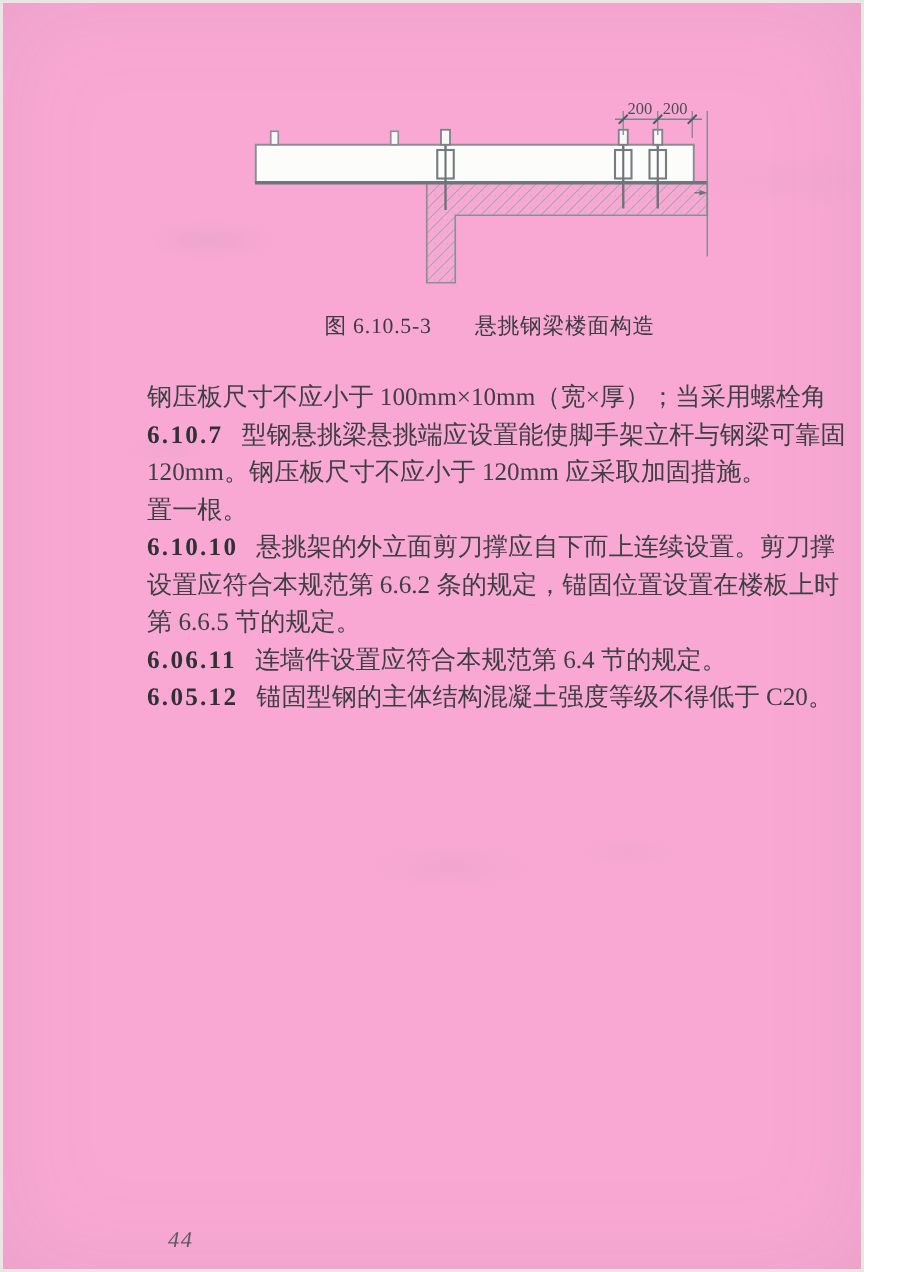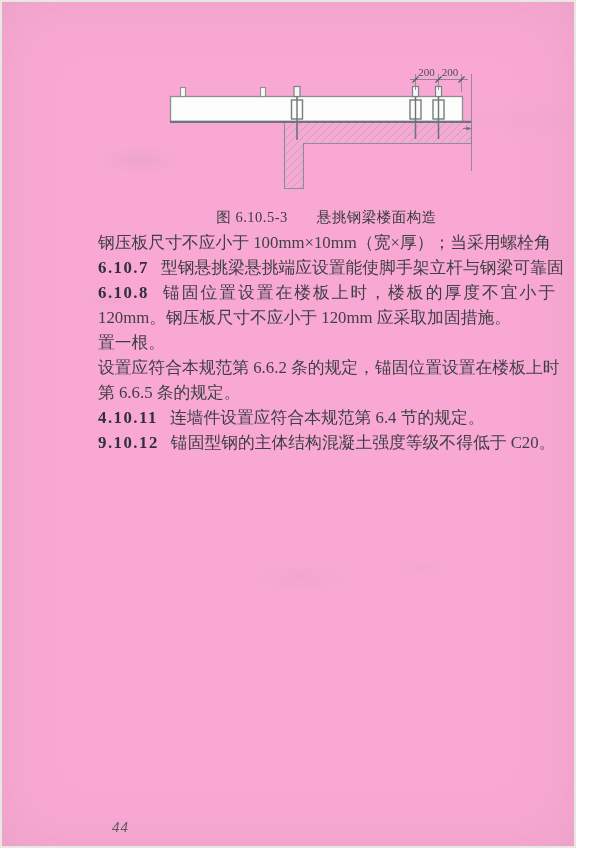--- a/index.html
+++ b/index.html
@@ -18,21 +18,21 @@
       radial-gradient(ellipse 55px 18px at 420px 568px, rgba(140,140,132,0.06), transparent 70%),
       radial-gradient(ellipse 120px 30px at 520px 120px, rgba(140,140,132,0.05), transparent 70%);
   }
   .figure-svg{position:absolute;left:0;top:0;}
   .caption{
     position:absolute;left:98px;top:208px;width:457px;height:20px;
     text-align:center;font-size:14.5px;color:#3b3c40;letter-spacing:0.5px;
   }
   .caption .cap-label{margin-right:29px;text-align:right;}
   .body-text{
-    position:absolute;left:98px;top:230px;width:457px;
+    position:absolute;left:98px;top:252px;width:457px;
     font-size:16.8px;color:#3e3f43;
   }
   .line{height:25px;line-height:25px;white-space:nowrap;}
   .line.just{white-space:normal;text-align:justify;text-align-last:justify;}
   .clause-num{
     font-weight:bold;color:#303136;letter-spacing:1.5px;margin-right:12px;
     font-family:"Liberation Serif","DejaVu Serif",serif;
   }
   .page-number{
     position:absolute;left:112px;top:799px;font-size:15px;font-style:italic;
@@ -104,23 +104,23 @@
     </g>
   </svg>
 
   <div class="caption">
     <span class="cap-label">图 6.10.5-3</span><span>悬挑钢梁楼面构造</span>
   </div>
 
   <div class="body-text">
       <div class="line">钢压板尺寸不应小于 100mm×10mm（宽×厚）；当采用螺栓角</div>
       <div class="line"><span class="clause-num">6.10.7</span>型钢悬挑梁悬挑端应设置能使脚手架立杆与钢梁可靠固</div>
-      <div class="line just"><span class="clause-num">6.10.8</span>锚固位置设置在楼板上时，楼板的厚度不宜小于</div>
       <div class="line">120mm。钢压板尺寸不应小于 120mm 应采取加固措施。</div>
       <div class="line">置一根。</div>
+      <div class="line"><span class="clause-num">6.10.10</span>悬挑架的外立面剪刀撑应自下而上连续设置。剪刀撑</div>
       <div class="line">设置应符合本规范第 6.6.2 条的规定，锚固位置设置在楼板上时</div>
-      <div class="line">第 6.6.5 条的规定。</div>
-      <div class="line"><span class="clause-num">4.10.11</span>连墙件设置应符合本规范第 6.4 节的规定。</div>
-      <div class="line"><span class="clause-num">9.10.12</span>锚固型钢的主体结构混凝土强度等级不得低于 C20。</div>
+      <div class="line">第 6.6.5 节的规定。</div>
+      <div class="line"><span class="clause-num">6.06.11</span>连墙件设置应符合本规范第 6.4 节的规定。</div>
+      <div class="line"><span class="clause-num">6.05.12</span>锚固型钢的主体结构混凝土强度等级不得低于 C20。</div>
     </div>
 
   <div class="page-number">44</div>
 </div>
 
 </body></html>

